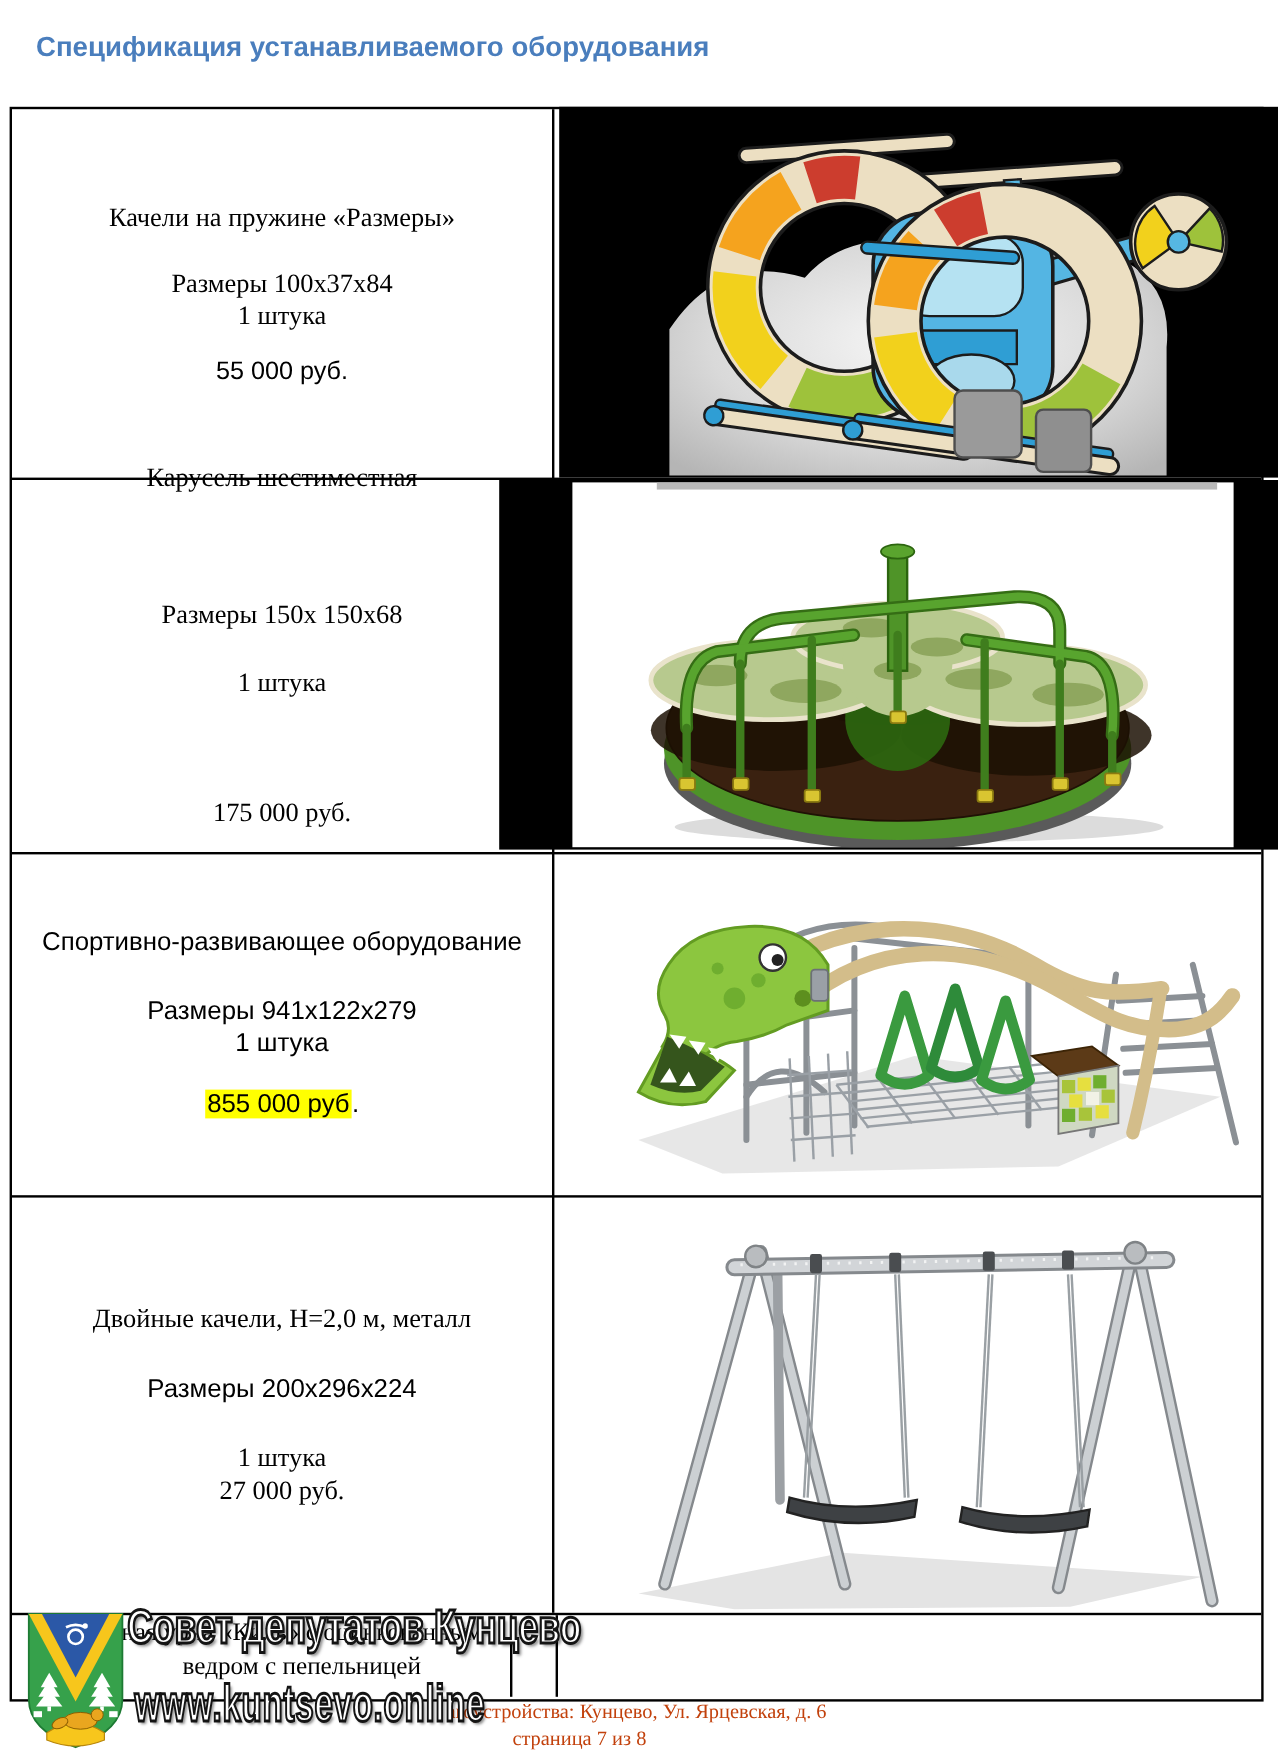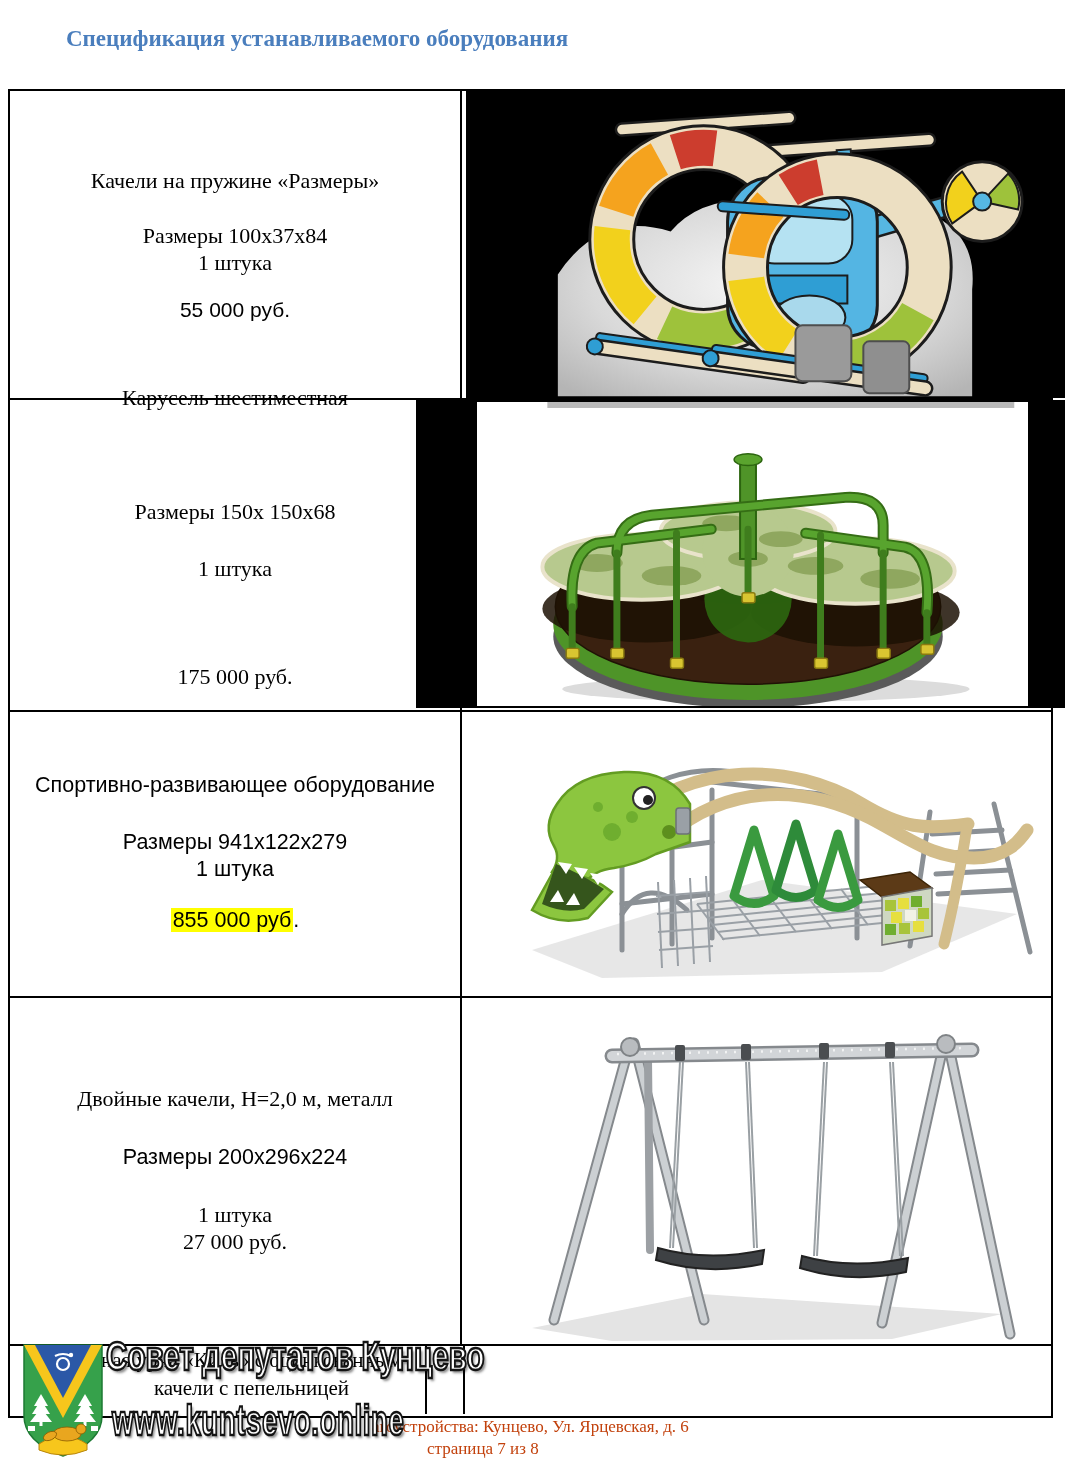--- a/index.html
+++ b/index.html
@@ -1,21 +1,21 @@
 <!DOCTYPE html>
 <html><head>
 <meta charset="utf-8">
 <style>
   html,body{margin:0;padding:0;background:#fff;}
   .page{position:relative;width:1065px;height:1461px;background:#fff;overflow:hidden;
         font-family:"Liberation Serif","DejaVu Serif",serif;color:#000;}
   .t-serif{font-family:"Liberation Serif","DejaVu Serif",serif;}
   .t-sans{font-family:"Liberation Sans","DejaVu Sans",sans-serif;}
   .page-title{position:absolute;left:30px;top:26px;font-size:23px;font-weight:bold;
-        color:#4a7ebd;font-family:Liberation Serif, serif;margin-left:36px;}
+        color:#4a7ebd;font-family:Liberation Sans, sans-serif;}
   
   .tbl{position:absolute;left:8px;top:89px;width:1045px;height:1329px;border:2px solid #000;box-sizing:border-box;}
   .hline{position:absolute;left:0;width:100%;height:2px;background:#000;}
   .vline{position:absolute;width:2px;background:#000;}
   
   .cell{position:absolute;display:flex;flex-direction:column;align-items:center;justify-content:center;
         text-align:center;font-size:22px;line-height:27px;z-index:3;}
   .gap20{height:20px;} .gap22{height:22px;} .gap24{height:24px;} .gap28{height:28px;} .gap30{height:30px;} .gap32{height:32px;}
   .price-sans{font-size:21px;}
   .hl{background:#ffff00;padding:0 2px;}
@@ -376,21 +376,21 @@
           <path d="M431,64 L441,258"></path>
       </g>
 
       <path d="M196,250 Q245,264 302,252 L300,266 Q245,278 194,262 Z" fill="#3e4144" stroke="#222" stroke-width="2"></path>
       <path d="M340,258 Q389,272 446,260 L444,274 Q389,286 338,270 Z" fill="#3e4144" stroke="#222" stroke-width="2"></path>
     </svg>
   </div>
 
   <div class="row5-text t-serif">
     <div>ная урна «Киль» с оцинкованным</div>
-    <div>качели с пепельницей</div>
+    <div>ведром с пепельницей</div>
   </div>
 
   <div class="footer-line" style="left:372px;top:1417px;">агоустройства: Кунцево, Ул. Ярцевская, д. 6</div>
   <div class="footer-line" style="left:427px;top:1439px;">страница 7 из 8</div>
 
   <div class="emblem">
     <svg width="86" height="118" viewBox="0 0 84 118">
       <path d="M3,3 H81 V74 Q81,100 42,114 Q3,100 3,74 Z" fill="#36a14b" stroke="#1d7a33" stroke-width="1.5"></path>
       <path d="M3,3 H81 L42,76 Z" fill="#f7c61c"></path>
       <path d="M14,3 H70 L42,56 Z" fill="#2b58a7"></path>

